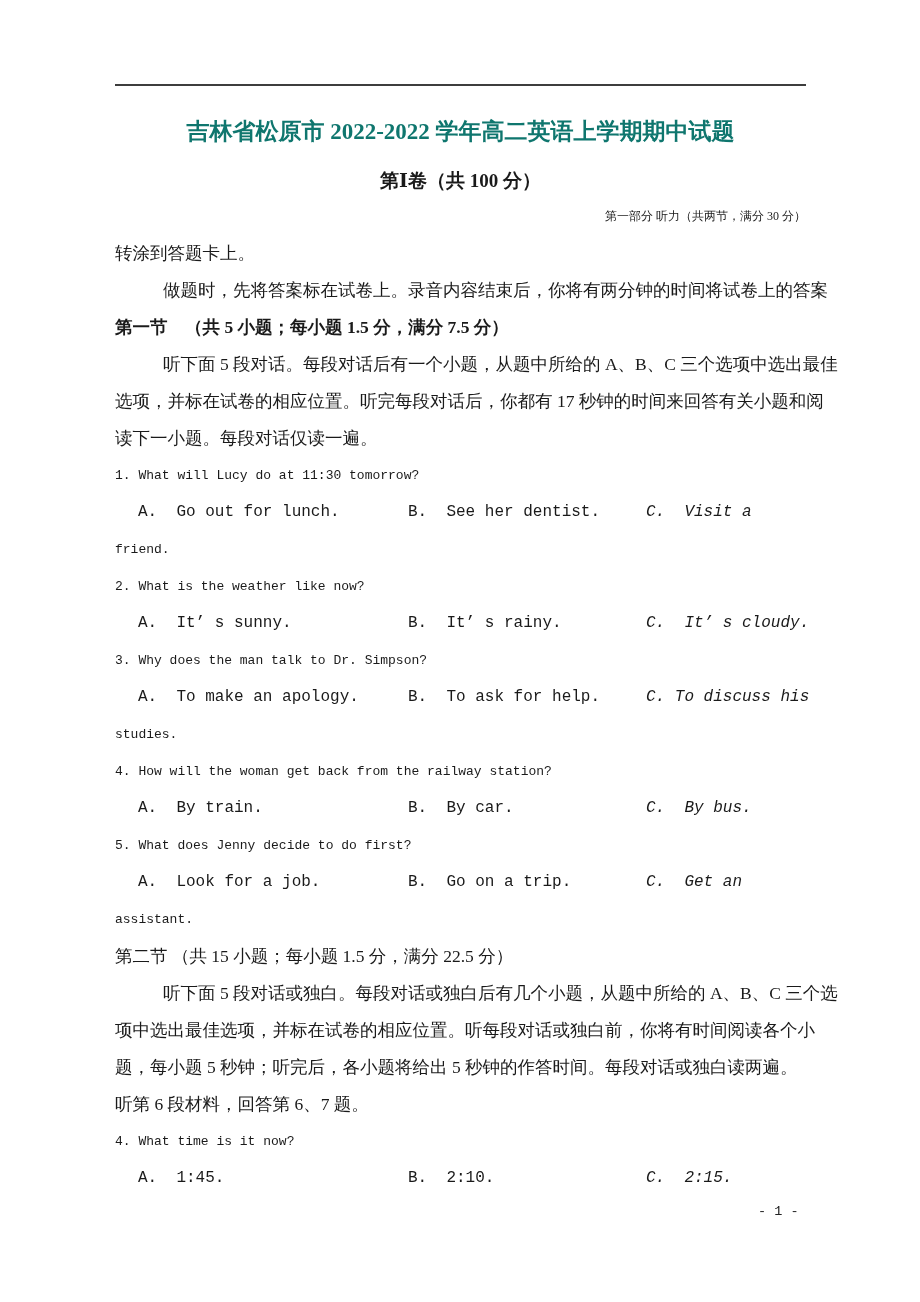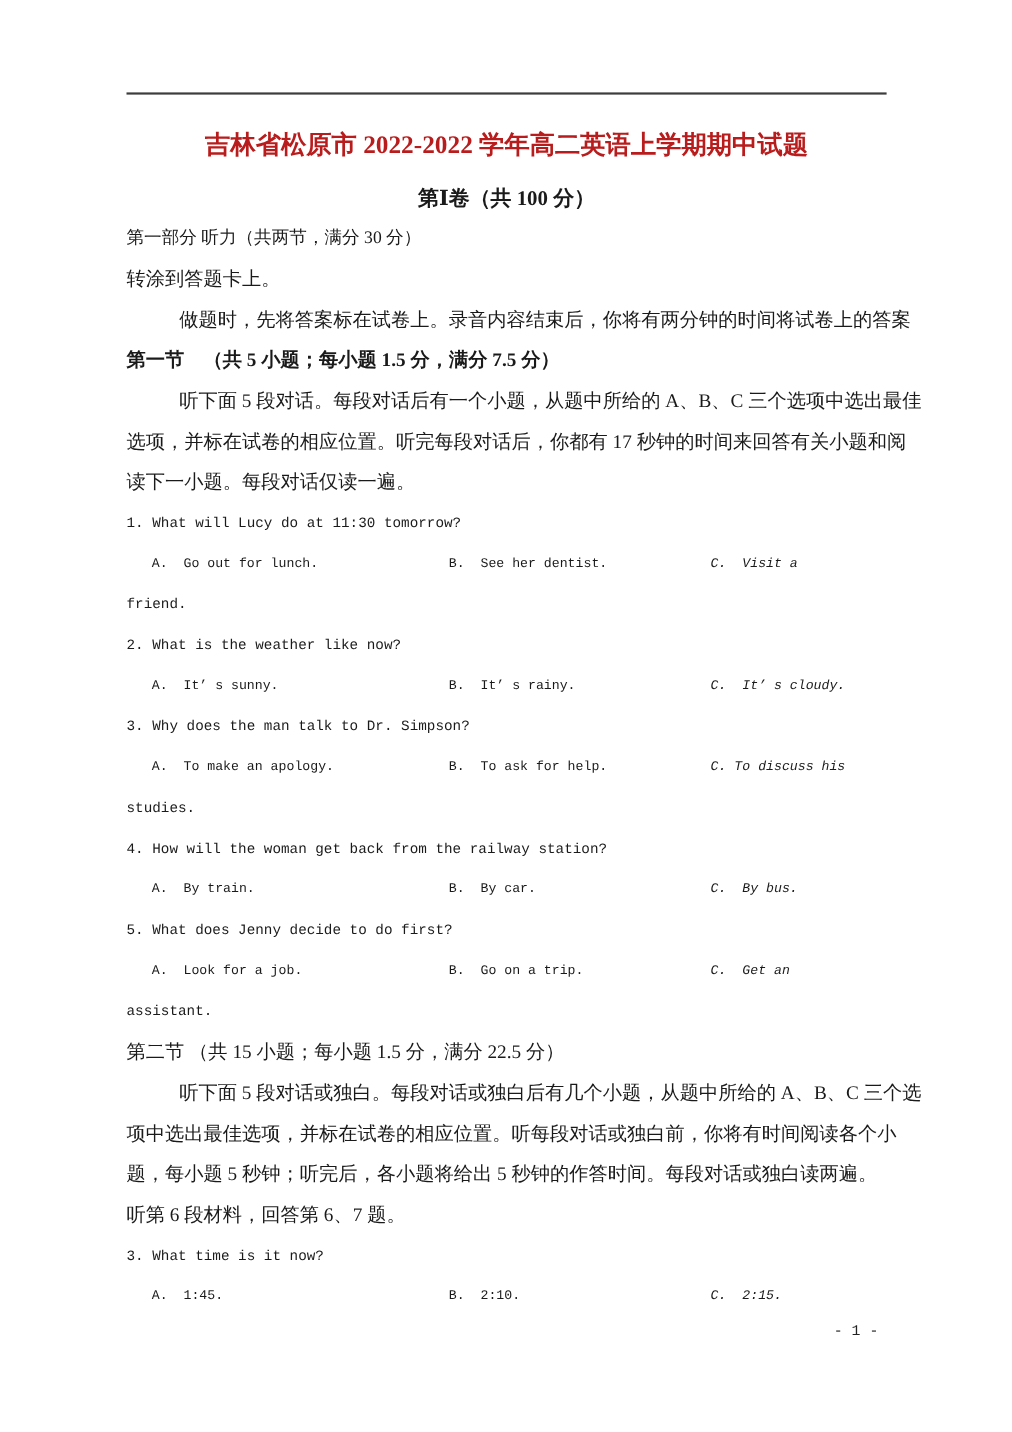--- a/index.html
+++ b/index.html
@@ -22,36 +22,37 @@
     width: 100%;
     border-top: 2px solid #3d3d3d;
     height: 0;
   }
   .title {
     margin: 30px 0 0 0;
     font-size: 23px;
     line-height: 31px;
     font-weight: bold;
     text-align: center;
-    color: #b91c1c;
+    color: #0f766e;
     white-space: pre;
   }
   .subtitle {
     margin: 21px 0 0 0;
     font-size: 19px;
     line-height: 26px;
     font-weight: bold;
     text-align: center;
     white-space: pre;
   }
   .part-heading {
     margin-top: 4px;
-    font-size: 16px;
+    font-size: 12px;
     line-height: 37px;
     white-space: pre;
+    text-align: right;
   }
   .ln {
     font-size: 17.5px;
     line-height: 37px;
     white-space: pre;
   }
   .ln.en {
     font-family: "Liberation Mono", "DejaVu Sans Mono", monospace;
     font-size: 13px;
   }
@@ -60,21 +61,21 @@
   .opt-row {
     position: relative;
     height: 37px;
   }
   .opt {
     position: absolute;
     top: 0;
     line-height: 37px;
     white-space: pre;
     font-family: "Liberation Mono", "DejaVu Sans Mono", monospace;
-    font-size: 12px;
+    font-size: 16px;
   }
   .opt.oa { left: 23px; }
   .opt.ob { left: 293px; }
   .opt.oc { left: 531px; font-style: italic; }
   .page-number {
     position: absolute;
     left: 758px;
     top: 1202px;
     font-family: "Liberation Mono", "DejaVu Sans Mono", monospace;
     font-size: 13.5px;
@@ -145,21 +146,21 @@
     <div class="ln en">assistant.</div>
 
     <div class="ln">第二节 （共 15 小题；每小题 1.5 分，满分 22.5 分）</div>
 
     <div class="ln indent">听下面 5 段对话或独白。每段对话或独白后有几个小题，从题中所给的 A、B、C 三个选</div>
     <div class="ln">项中选出最佳选项，并标在试卷的相应位置。听每段对话或独白前，你将有时间阅读各个小</div>
     <div class="ln">题，每小题 5 秒钟；听完后，各小题将给出 5 秒钟的作答时间。每段对话或独白读两遍。</div>
 
     <div class="ln">听第 6 段材料，回答第 6、7 题。</div>
 
-    <div class="ln en">3. What time is it now?</div>
+    <div class="ln en">4. What time is it now?</div>
     <div class="opt-row">
       <span class="opt oa">A.  1:45.</span>
       <span class="opt ob">B.  2:10.</span>
       <span class="opt oc">C.  2:15.</span>
     </div>
 
   </div>
 
   <div class="page-number">- 1 -</div>
 </div>

